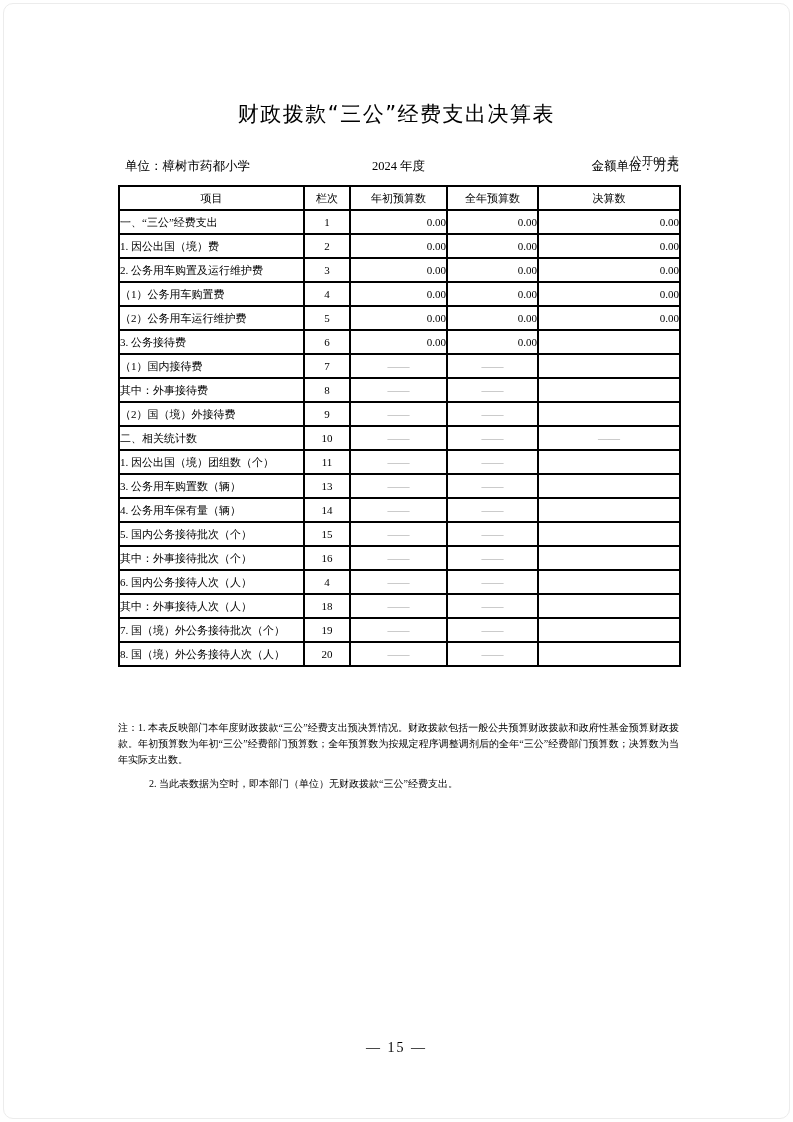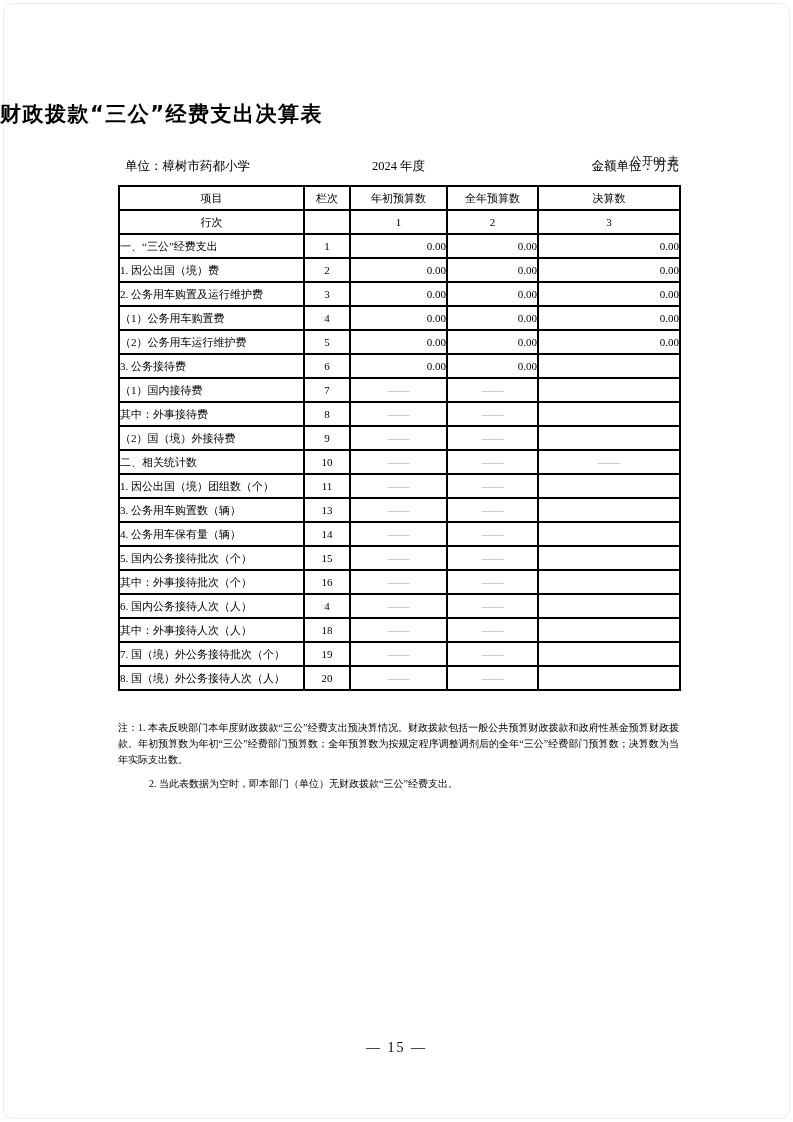--- a/index.html
+++ b/index.html
@@ -7,22 +7,22 @@
     width:793px;height:1122px;position:relative;background:#ffffff;
     font-family:"Liberation Serif","DejaVu Serif",serif;color:#000;
     overflow:hidden;
   }
   .frame{
     position:absolute;left:3px;top:3px;right:3px;bottom:3px;
     border:1px solid #ececec;border-radius:10px;pointer-events:none;
   }
   .title{
     position:absolute;top:100px;left:0;width:100%;margin:0;
-    text-align:left;font-family:"DejaVu Sans","Liberation Sans",sans-serif;
-    font-size:21px;font-weight:bold;letter-spacing:1.5px;
+    text-align:center;font-family:"DejaVu Sans","Liberation Sans",sans-serif;
+    font-size:21px;font-weight:normal;letter-spacing:1.5px;
   }
   .form-code{
     position:absolute;top:138px;left:118px;width:561px;
     text-align:right;font-size:11.5px;margin-top:16px;
   }
   .unit-row{
     position:absolute;top:158px;left:118px;width:561px;height:20px;
     font-size:12.5px;
   }
   .u-left{position:absolute;left:7px;top:0;}
@@ -82,27 +82,20 @@
       <col style="width:142px">
   </colgroup>
   <thead>
     <tr>
       <th>项目</th>
       <th>栏次</th>
       <th>年初预算数</th>
       <th>全年预算数</th>
       <th>决算数</th>
     </tr>
-    <tr>
-      <th>行次</th>
-      <th></th>
-      <th>1</th>
-      <th>2</th>
-      <th>3</th>
-    </tr>
   </thead>
   <tbody>
       <tr>
         <td class="c-item ind0">一、“三公”经费支出</td>
         <td class="c-line">1</td>
         <td class="c-num">0.00</td>
         <td class="c-num">0.00</td>
         <td class="c-num">0.00</td>
       </tr>
       <tr>

